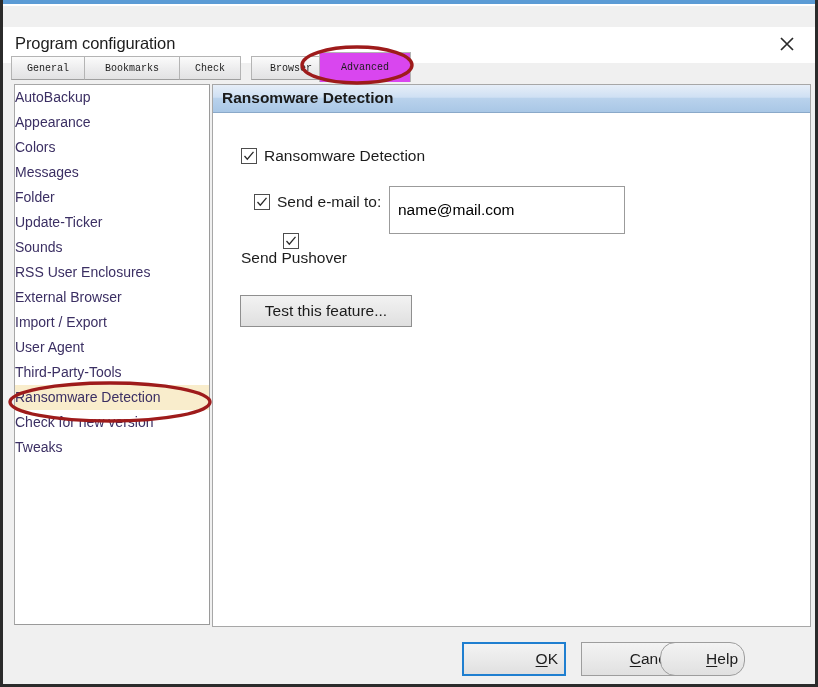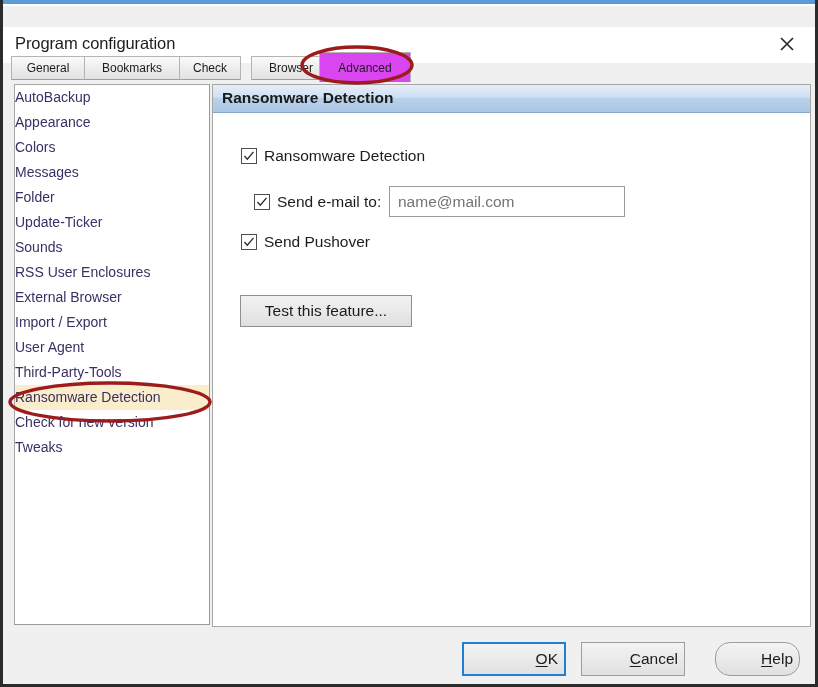--- a/index.html
+++ b/index.html
@@ -74,25 +74,26 @@
   .tab {
     position: absolute;
     top: 4px;
     height: 24px;
     background: linear-gradient(to bottom, #fbfbfb 0%, #ececed 55%, #e2e2e3 100%);
     border: 1px solid #b4b4b4;
     border-bottom: 1px solid #9f9f9f;
     display: flex;
     align-items: center;
     justify-content: center;
-    font-size: 12px;
+    font-size: 10px;
     color: #1c1c1c;
     cursor: pointer;
     white-space: nowrap;
     padding: 0 0;
+    font-family: Liberation Mono, monospace;
   }
   .tab.selected {
     top: 0px;
     height: 30px;
     background: #d946ef;
     border: 1px solid #b4b4b4;
     border-bottom: none;
     z-index: 5;
     font-weight: normal;
   }
@@ -162,26 +163,26 @@
   }
   .cbox svg { position: absolute; left: 1px; top: 1px; }
   .cb-label {
     font-size: 15.5px;
     color: #1c1c1c;
   }
 
   .email-input {
     position: absolute;
     left: 385px; top: 185px;
-    width: 236px; height: 31px;
+    width: 236px; height: 48px;
     border: 1px solid #9b9b9b;
     background: #ffffff;
     font-family: "Liberation Sans", sans-serif;
     font-size: 15.5px;
-    color: #737373;
+    color: #000000;
     padding: 0 8px;
     outline: none;
   }
 
   .test-btn {
     position: absolute;
     left: 236px; top: 294px;
     width: 172px; height: 32px;
     background: linear-gradient(to bottom, #f2f2f2 0%, #e9e9e9 50%, #dfdfdf 100%);
     border: 1px solid #8f8f8f;
@@ -284,42 +285,42 @@
 
     <div class="cb-row" style="left:28px; top:108px;margin-left:13px;">
       <span class="cbox">
         <svg width="12" height="12" viewBox="0 0 12 12">
             <path d="M1.5 6 L4.3 9.2 L10.5 1.8" stroke="#2a2a2a" stroke-width="1.3" fill="none"></path>
           </svg>
       </span>
       <span class="cb-label">Send e-mail to:</span>
     </div>
 
-    <div class="cb-row" style="left:28px; top:148px;">
+    <div class="cb-row" style="left:28px; top:148px;flex-direction:column;">
       <span class="cbox">
         <svg width="12" height="12" viewBox="0 0 12 12">
             <path d="M1.5 6 L4.3 9.2 L10.5 1.8" stroke="#2a2a2a" stroke-width="1.3" fill="none"></path>
           </svg>
       </span>
       <span class="cb-label">Send Pushover</span>
     </div>
 
     <input class="email-input" type="text" style="left: 176px; top: 101px;" value="name@mail.com">
 
     <button class="test-btn" style="left:27px; top:210px;">Test this feature...</button>
   </div>
 
   <div class="btnbar">
     <button class="dlg-btn default" style="left:459px; width:104px;">
       <span><u>O</u><span>K</span></span>
     </button>
     <button class="dlg-btn" style="left:578px; width:104px;">
       <span><u>C</u><span>ancel</span></span>
     </button>
-    <button class="dlg-btn" style="left:712px; width:85px;border-radius:15px;">
+    <button class="dlg-btn" style="left:657px; width:85px;border-radius:15px;">
       <span><u>H</u><span>elp</span></span>
     </button>
   </div>
 
   <svg class="annot" style="left:295px; top:43px;" width="118" height="44" viewBox="0 0 118 44">
     <ellipse cx="59" cy="22" rx="55" ry="18" fill="none" stroke="#9e1b1b" stroke-width="3.4"></ellipse>
   </svg>
 
   <svg class="annot" style="left:2px; top:378px;" width="210" height="48" viewBox="0 0 210 48">
     <ellipse cx="105" cy="24" rx="100" ry="19" fill="none" stroke="#9e1b1b" stroke-width="3.4"></ellipse>

